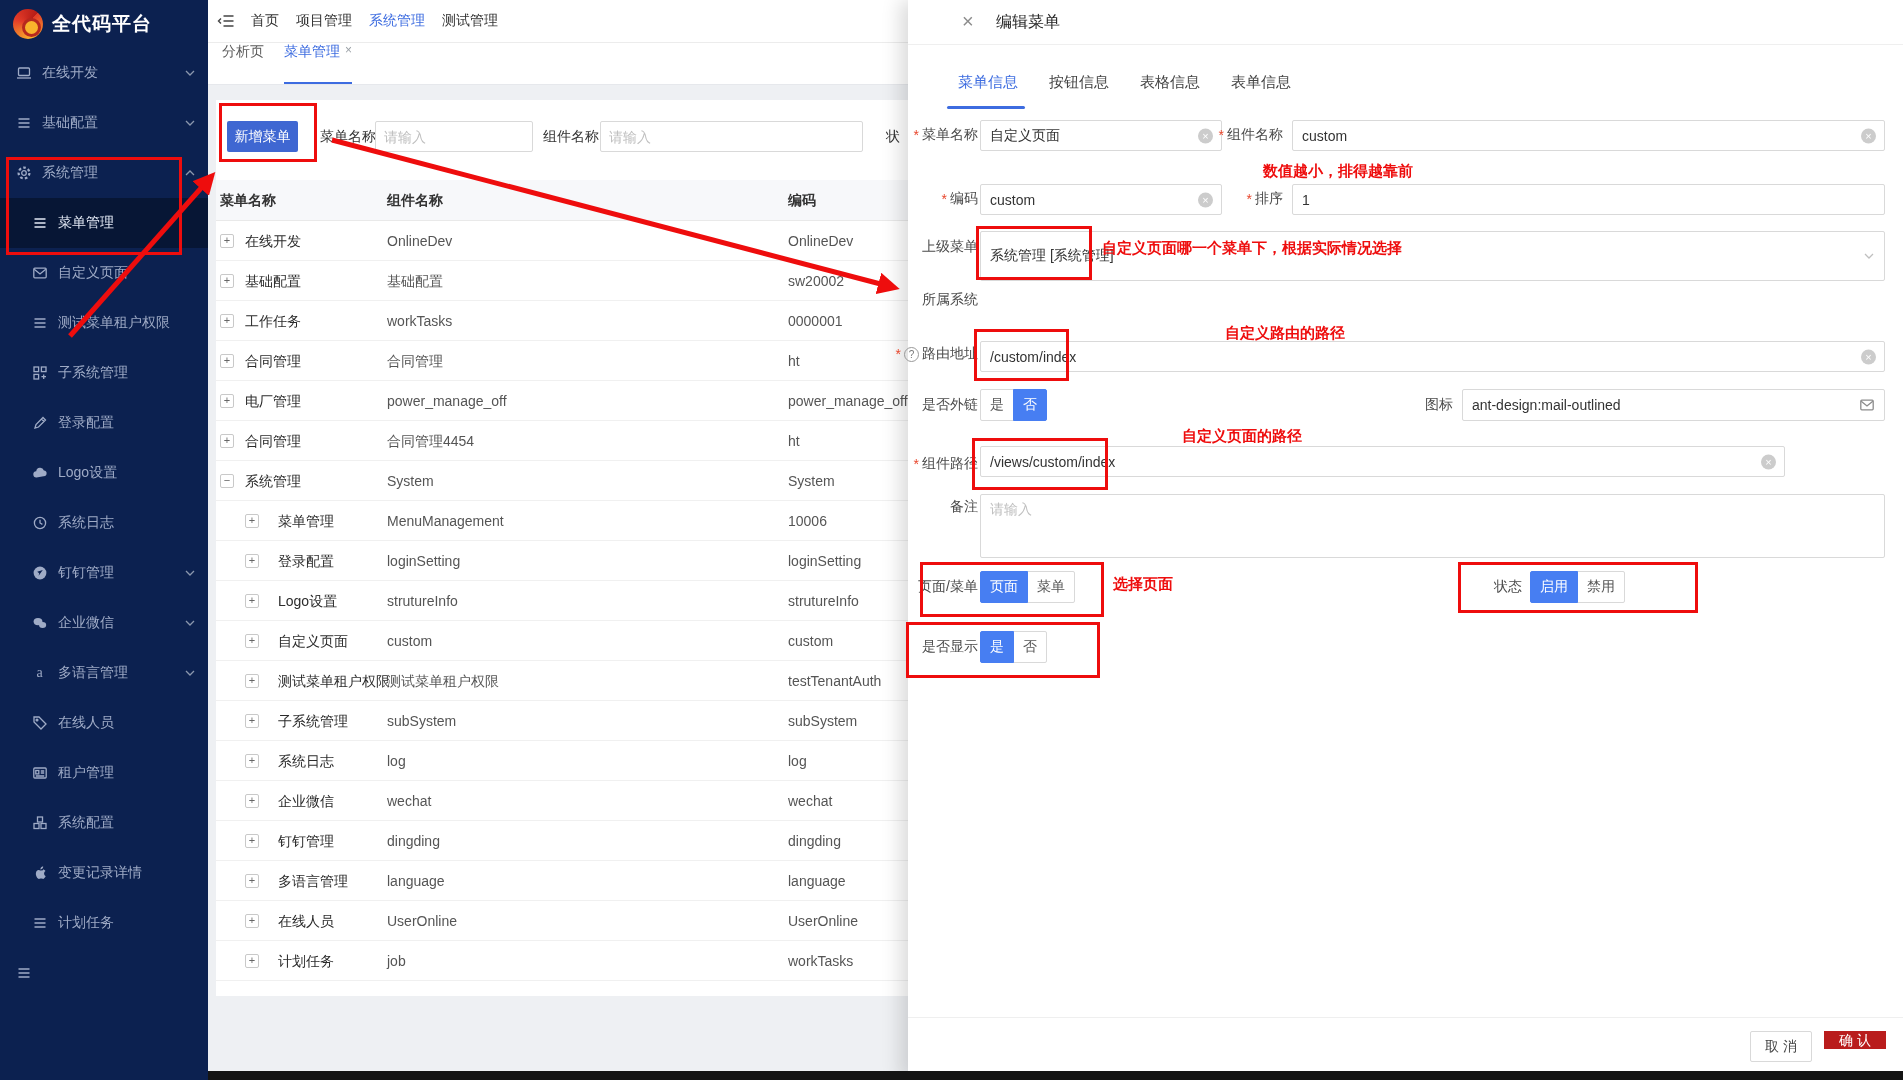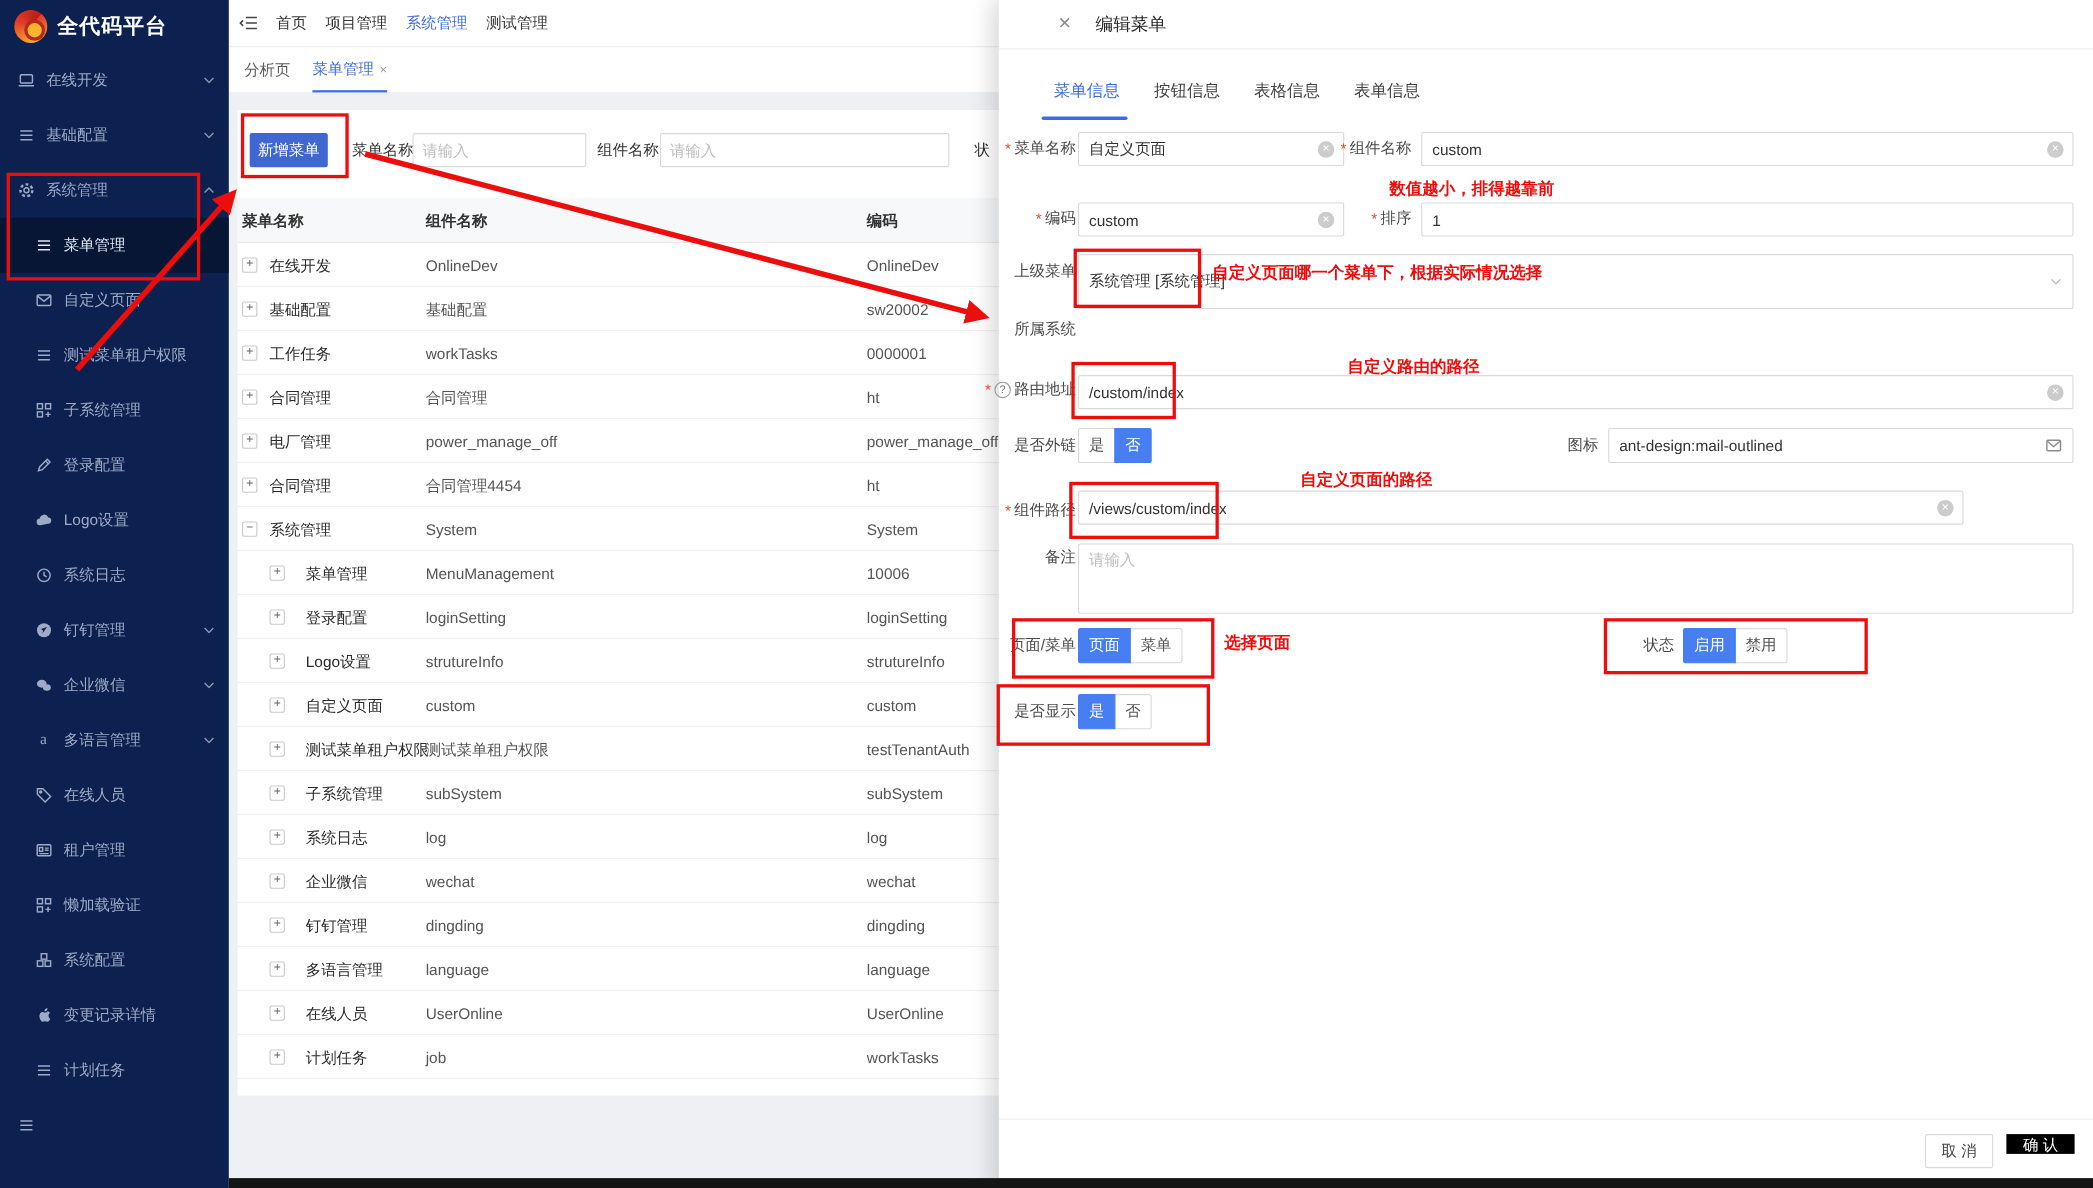--- a/index.html
+++ b/index.html
@@ -27,21 +27,21 @@
   
   #topnav{position:absolute;left:208px;top:0;width:1695px;height:43px;background:#fff;
           border-bottom:1px solid #ececec;display:flex;align-items:center;gap:9px;padding-left:9px;z-index:15}
   .nav-fold{width:18px;height:16px;display:inline-flex;margin-right:3px;cursor:pointer}
   .nav-item{font-size:14px;color:#333;padding:0 4px;cursor:pointer;white-space:nowrap}
   .nav-item.active{color:#3d6ce0}
 
   
   #tabbar{position:absolute;left:208px;top:43px;width:1695px;height:42px;background:#fff;
           border-bottom:1px solid #e6e8ec;display:flex;align-items:stretch;gap:20px;padding-left:14px;z-index:15}
-  .tab{display:flex;align-items:center;font-size:14px;color:#5a5a5a;cursor:pointer;white-space:nowrap}
+  .tab{display:flex;align-items:flex-start;font-size:14px;color:#5a5a5a;cursor:pointer;white-space:nowrap}
   .tab.active{color:#3d6ce0;border-bottom:2px solid #3d6ce0}
   .tab-close{font-size:12px;color:#9aa0a6;margin-left:5px}
 
   
   #card{position:absolute;left:216px;top:100px;width:1687px;height:896px;background:#fff;z-index:10}
   .btn-primary{position:absolute;left:11px;top:21px;width:71px;height:31px;background:#3f67d2;color:#fff;
           border:none;border-radius:2px;font-size:14px;font-family:inherit;cursor:pointer}
   .tb-label{position:absolute;top:28px;font-size:14px;color:#333;white-space:nowrap}
   .tb-input{position:absolute;top:21px;height:31px;border:1px solid #d9d9d9;border-radius:2px;
           padding:0 8px;font-size:14px;font-family:inherit;color:#333;outline:none}
@@ -84,21 +84,21 @@
   .tg:first-child{margin-left:0;border-radius:2px 0 0 2px}
   .tg:last-child{border-radius:0 2px 2px 0}
   .tg.on{background:#477ef2;border-color:#477ef2;color:#fff;position:relative;z-index:1}
   textarea.inp{resize:none;padding-top:6px;font-family:inherit;display:block}
   textarea.inp::placeholder{color:#bfbfbf}
   .mail-suffix{position:absolute;right:9px;top:50%;transform:translateY(-50%);color:#8c8c8c;display:inline-flex}
   .mail-suffix svg{width:16px;height:16px}
   .d-footer-line{position:absolute;left:0;top:1017px;width:100%;border-top:1px solid #efefef}
   .btn-cancel{position:absolute;left:842px;top:1031px;width:62px;height:31px;background:#fff;border:1px solid #d9d9d9;
           border-radius:2px;font-size:14px;color:#444;font-family:Liberation Sans, sans-serif;cursor:pointer}
-  .btn-confirm{position:absolute;left:916px;top:1031px;width:62px;height:18px;background:#000000;border:none;
+  .btn-confirm{position:absolute;left:916px;top:1031px;width:62px;height:18px;background:#b91c1c;border:none;
           border-radius:0;font-size:14px;color:#fff;font-family:inherit;cursor:pointer}
 
   
   .rbox{position:absolute;border:3px solid #ee0d0d;z-index:80;pointer-events:none}
   .rtext{position:absolute;color:#ee0d0d;font-size:15px;font-weight:600;z-index:80;white-space:nowrap;pointer-events:none}
   #arrows{position:absolute;left:0;top:0;z-index:79;pointer-events:none}
   #bottomstrip{position:absolute;left:208px;top:1071px;width:1695px;height:9px;background:#141414;z-index:45}
 </style>
 </head>
 <body>
@@ -261,31 +261,20 @@
       </div>
       <div class="side-item child">
         <span class="side-icon">
           <svg viewBox="0 0 16 16" fill="none" stroke="currentColor" stroke-width="1.3">
             <rect x="1.8" y="3" width="12.4" height="10" rx="1"></rect>
             <rect x="3.8" y="5.5" width="3" height="3.4"></rect>
             <path d="M8.8 6h3.4M8.8 8h3.4M3.8 11h8.4"></path>
           </svg>
         </span>
         <span>租户管理</span>
-      </div>
-      <div class="side-item child">
-        <span class="side-icon">
-          <svg viewBox="0 0 16 16" fill="none" stroke="currentColor" stroke-width="1.3">
-            <rect x="2" y="2" width="4.6" height="4.6"></rect>
-            <rect x="9.4" y="2" width="4.6" height="4.6"></rect>
-            <rect x="2" y="9.4" width="4.6" height="4.6"></rect>
-            <path d="M11.7 9.4v4.6M9.4 11.7h4.6"></path>
-          </svg>
-        </span>
-        <span>懒加载验证</span>
       </div>
       <div class="side-item child">
         <span class="side-icon">
           <svg viewBox="0 0 16 16" fill="none" stroke="currentColor" stroke-width="1.3">
             <rect x="2" y="8.5" width="5" height="5"></rect>
             <rect x="9" y="8.5" width="5" height="5"></rect>
             <rect x="5.5" y="2" width="5" height="5"></rect>
           </svg>
         </span>
         <span>系统配置</span>

